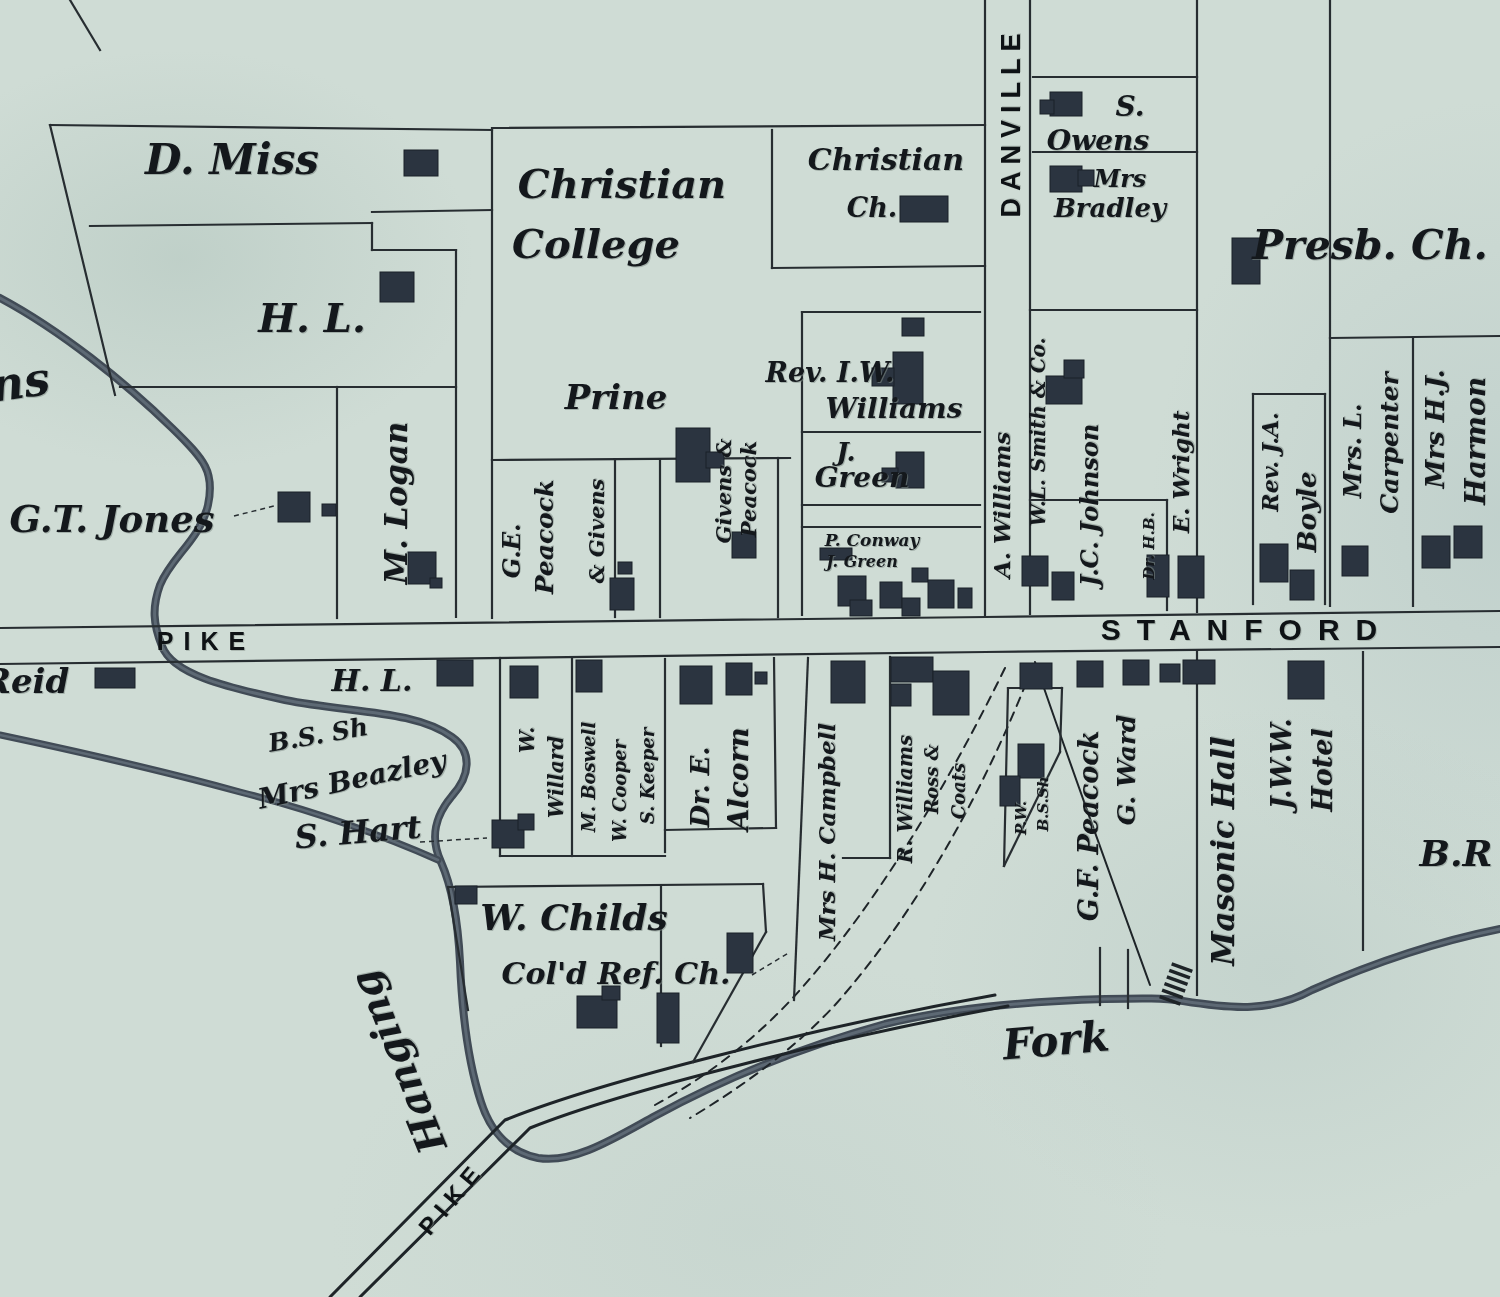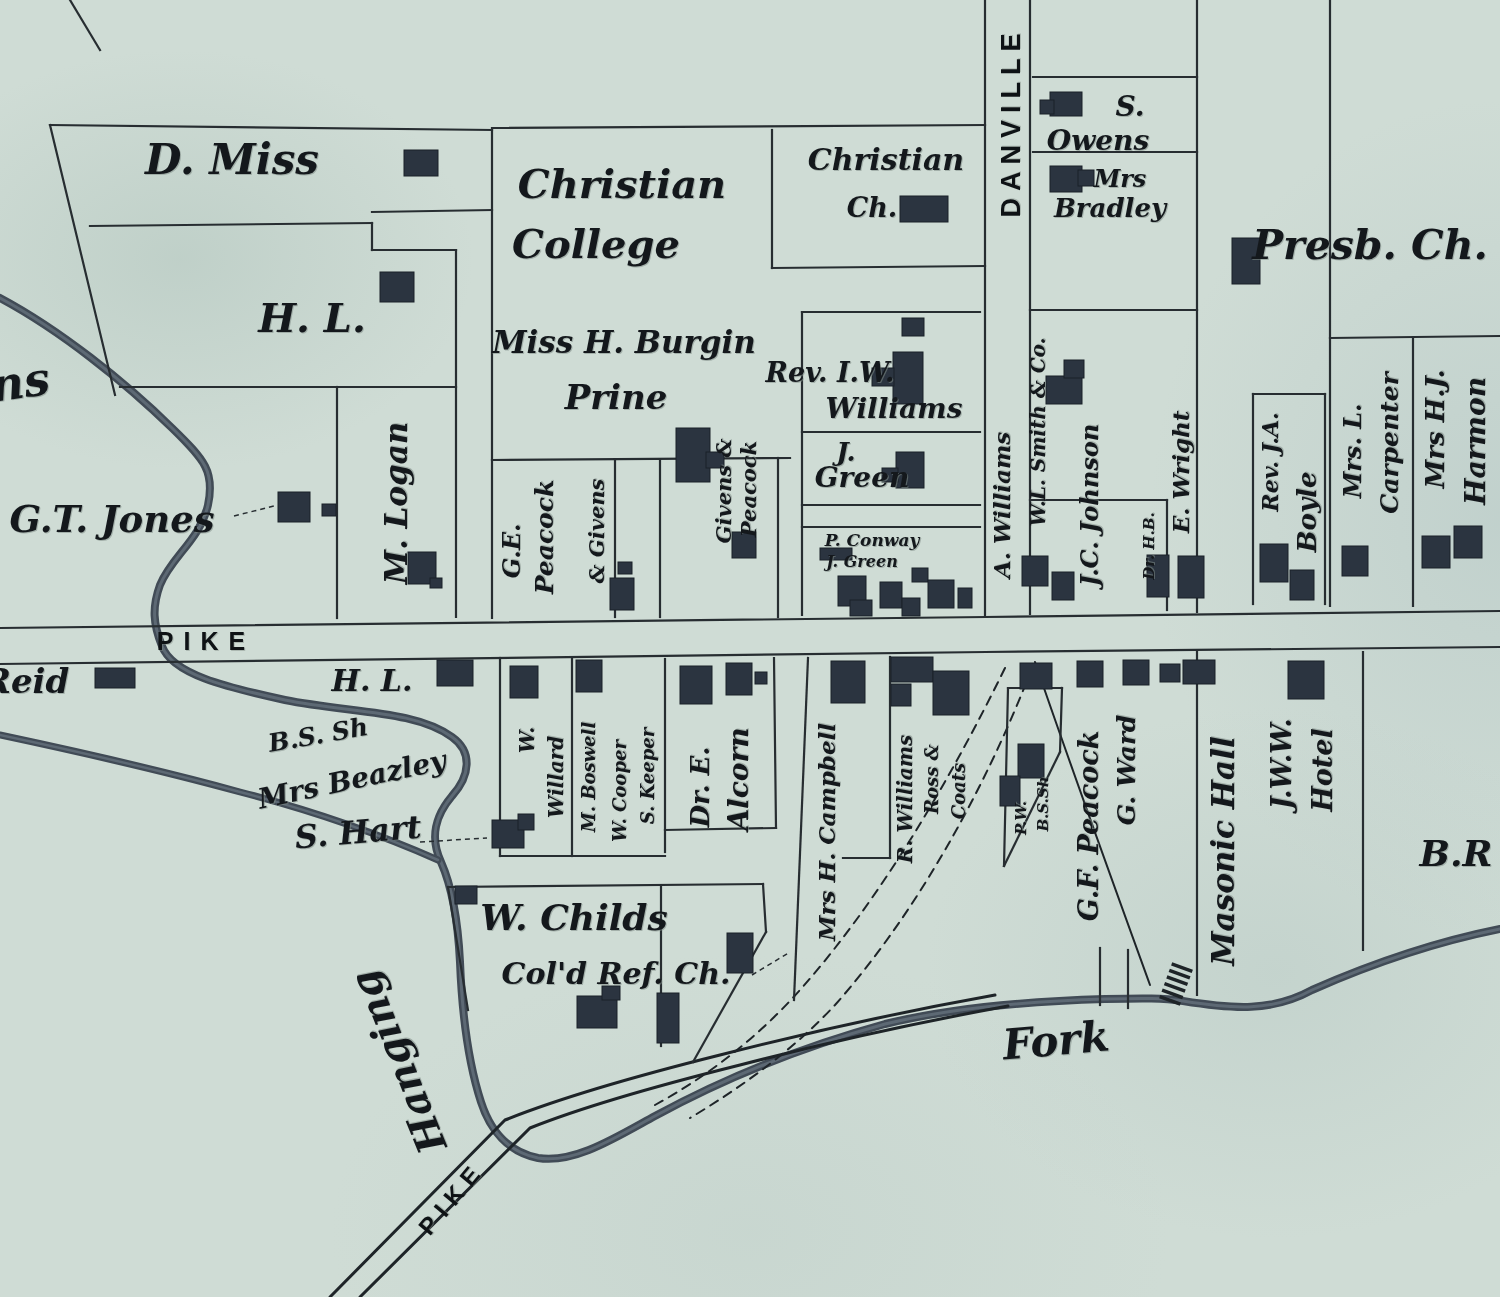--- a/index.html
+++ b/index.html
@@ -188,21 +188,20 @@
       <div class="lbl" style="left: 312px; top: 318px; font-size: 40px; transform: translate(-50%, -50%) rotate(0deg);">H. L.</div>
       <div class="lbl" style="left: 622px; top: 184px; font-size: 40px; transform: translate(-50%, -50%) rotate(0deg);">Christian</div>
       <div class="lbl" style="left: 596px; top: 244px; font-size: 40px; transform: translate(-50%, -50%) rotate(0deg);">College</div>
       <div class="lbl" style="left: 886px; top: 160px; font-size: 30px; transform: translate(-50%, -50%) rotate(0deg);">Christian</div>
       <div class="lbl" style="left: 872px; top: 207px; font-size: 27px; transform: translate(-50%, -50%) rotate(0deg);">Ch.</div>
       <div class="lbl" style="left: 1130px; top: 107px; font-size: 28px; transform: translate(-50%, -50%) rotate(0deg);">S.</div>
       <div class="lbl" style="left: 1098px; top: 141px; font-size: 28px; transform: translate(-50%, -50%) rotate(0deg);">Owens</div>
       <div class="lbl" style="left: 1120px; top: 179px; font-size: 24px; transform: translate(-50%, -50%) rotate(0deg);">Mrs</div>
       <div class="lbl" style="left: 1110px; top: 208px; font-size: 26px; transform: translate(-50%, -50%) rotate(0deg);">Bradley</div>
       <div class="lbl" style="left: 1370px; top: 245px; font-size: 41px; transform: translate(-50%, -50%) rotate(0deg);">Presb. Ch.</div>
-      <div class="lbl" style="left: 624px; top: 342px; font-size: 31px; transform: translate(-50%, -50%) rotate(0deg);">Miss H. Burgin</div>
       <div class="lbl" style="left: 616px; top: 397px; font-size: 34px; transform: translate(-50%, -50%) rotate(0deg);">Prine</div>
       <div class="lbl" style="left: 830px; top: 372px; font-size: 27px; transform: translate(-50%, -50%) rotate(0deg);">Rev. I.W.</div>
       <div class="lbl" style="left: 894px; top: 409px; font-size: 28px; transform: translate(-50%, -50%) rotate(0deg);">Williams</div>
       <div class="lbl" style="left: 846px; top: 452px; font-size: 26px; transform: translate(-50%, -50%) rotate(0deg);">J.</div>
       <div class="lbl" style="left: 862px; top: 478px; font-size: 28px; transform: translate(-50%, -50%) rotate(0deg);">Green</div>
       <div class="lbl" style="left: 872px; top: 540px; font-size: 17px; transform: translate(-50%, -50%) rotate(0deg);">P. Conway</div>
       <div class="lbl" style="left: 862px; top: 562px; font-size: 16px; transform: translate(-50%, -50%) rotate(0deg);">J. Green</div>
       <div class="lbl" style="left: 112px; top: 519px; font-size: 37px; transform: translate(-50%, -50%) rotate(0deg);">G.T. Jones</div>
       <div class="lbl" style="left: 26px; top: 681px; font-size: 34px; transform: translate(-50%, -50%) rotate(0deg);">Reid</div>
       <div class="lbl" style="left: 372px; top: 681px; font-size: 30px; transform: translate(-50%, -50%) rotate(0deg);">H. L.</div>
@@ -243,16 +242,17 @@
       <div class="lbl" style="left: 932px; top: 779px; font-size: 18px; transform: translate(-50%, -50%) rotate(-90deg);">Ross &amp;</div>
       <div class="lbl" style="left: 959px; top: 791px; font-size: 18px; transform: translate(-50%, -50%) rotate(-90deg);">Coats</div>
       <div class="lbl" style="left: 1021px; top: 818px; font-size: 15px; transform: translate(-50%, -50%) rotate(-90deg);">P.W.</div>
       <div class="lbl" style="left: 1043px; top: 804px; font-size: 15px; transform: translate(-50%, -50%) rotate(-90deg);">B.S.Sh</div>
       <div class="lbl" style="left: 1088px; top: 826px; font-size: 27px; transform: translate(-50%, -50%) rotate(-90deg);">G.F. Peacock</div>
       <div class="lbl" style="left: 1126px; top: 770px; font-size: 25px; transform: translate(-50%, -50%) rotate(-90deg);">G. Ward</div>
       <div class="lbl" style="left: 1223px; top: 851px; font-size: 31px; transform: translate(-50%, -50%) rotate(-90deg);">Masonic Hall</div>
       <div class="lbl" style="left: 1281px; top: 764px; font-size: 27px; transform: translate(-50%, -50%) rotate(-90deg);">J.W.W.</div>
       <div class="lbl" style="left: 1322px; top: 770px; font-size: 27px; transform: translate(-50%, -50%) rotate(-90deg);">Hotel</div>
       <div class="lbl sans" style="left: 206px; top: 641px; font-size: 25px; letter-spacing: 10px; transform: translate(-50%, -50%) rotate(0deg);">PIKE</div>
+      <div class="lbl sans" style="left: 1247px; top: 630px; font-size: 30px; letter-spacing: 16px; transform: translate(-50%, -50%) rotate(0deg);">STANFORD</div>
       <div class="lbl sans" style="left: 1011px; top: 122px; font-size: 27px; letter-spacing: 7px; transform: translate(-50%, -50%) rotate(-90deg);">DANVILLE</div>
       <div class="lbl sans" style="left: 452px; top: 1198px; font-size: 24px; letter-spacing: 8px; transform: translate(-50%, -50%) rotate(-50deg);">PIKE</div>
     </div>
 </div>
 
 </body></html>

